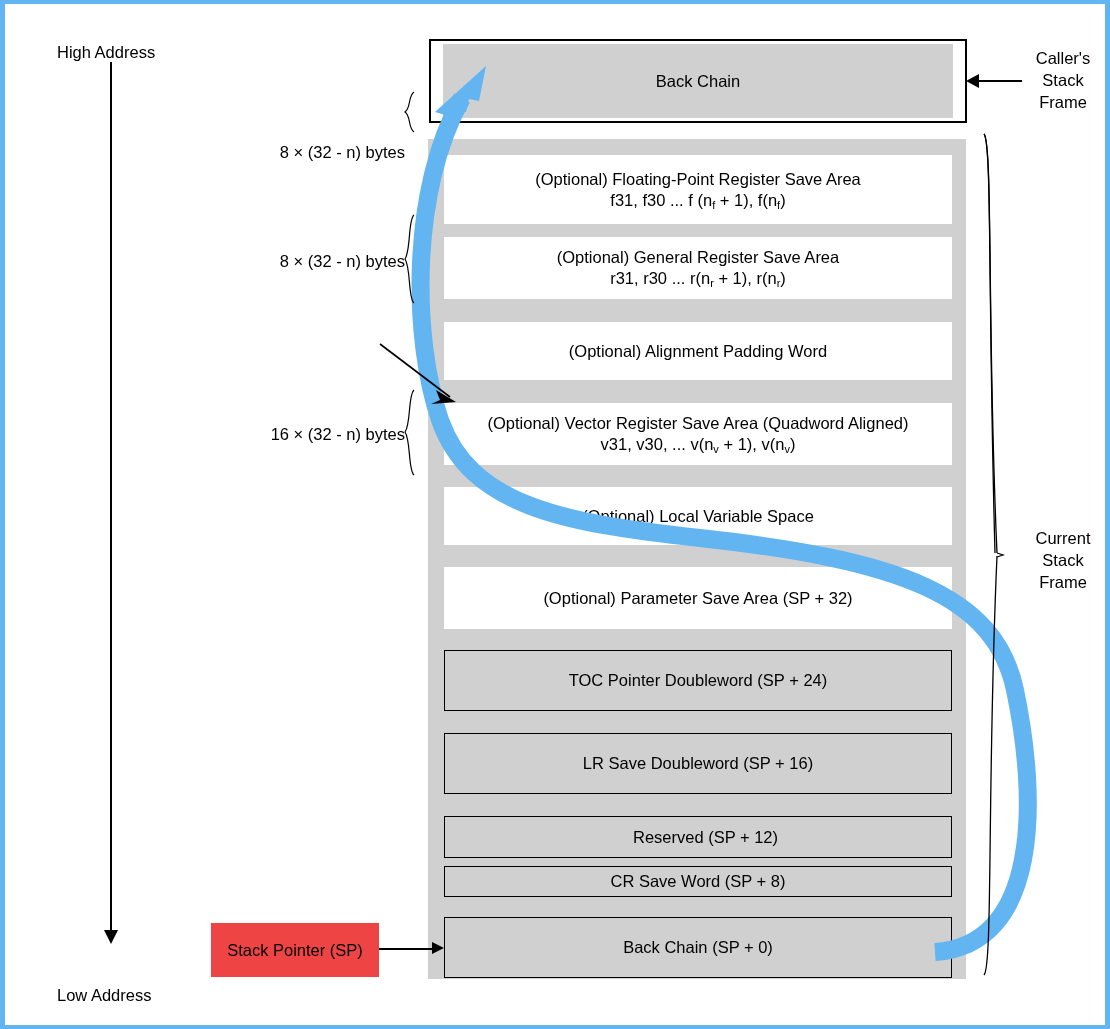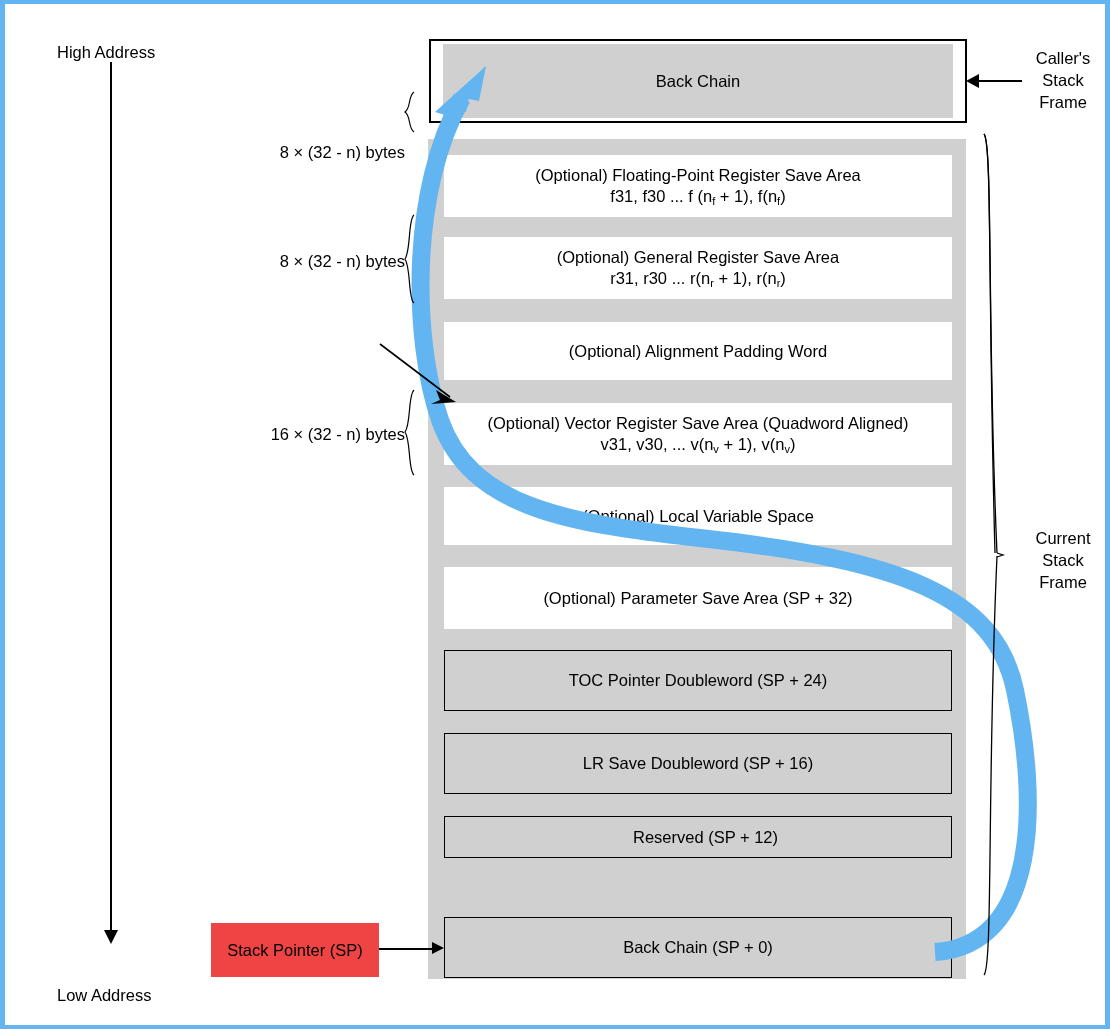--- a/index.html
+++ b/index.html
@@ -162,21 +162,21 @@
   </div>
 
   <div id="caller-arrow-line"></div>
   <div id="caller-arrow-head"></div>
   <div class="txt c" style="left:1020px; top:48px; width:86px;">Caller's</div>
   <div class="txt c" style="left:1020px; top:70px; width:86px;">Stack</div>
   <div class="txt c" style="left:1020px; top:92px; width:86px;">Frame</div>
 
   <div id="gray-panel"></div>
 
-  <div class="row white" style="top:155px; height:62px;">
+  <div class="row white" style="top:155px; height:69px;">
     <div>(Optional) Floating-Point Register Save Area</div>
     <div class="l2"><span>f31, f30 ... f (n</span><sub>f</sub><span> + 1), f(n</span><sub>f</sub><span>)</span></div>
   </div>
 
   <div class="row white" style="top:237px; height:62px;">
     <div>(Optional) General Register Save Area</div>
     <div class="l2"><span>r31, r30 ... r(n</span><sub>r</sub><span> + 1), r(n</span><sub>r</sub><span>)</span></div>
   </div>
 
   <div class="row white" style="top:322px; height:58px;">
@@ -201,20 +201,23 @@
   </div>
 
   <div class="row gray" style="top:733px; height:61px;">
     <div>LR Save Doubleword (SP + 16)</div>
   </div>
 
   <div class="row gray" style="top:816px; height:42px;padding-left:15px;">
     <div>Reserved (SP + 12)</div>
   </div>
 
+  <div class="row gray" style="top:866px; height:31px;">
+    <div>CR Save Word (SP + 8)</div>
+  </div>
 
   <div class="row gray" style="top:917px; height:61px;">
     <div>Back Chain (SP + 0)</div>
   </div>
 
   <div id="sp-box">
     <span>Stack Pointer (SP)</span>
   </div>
   <div id="sp-arrow-line"></div>
   <div id="sp-arrow-head"></div>

